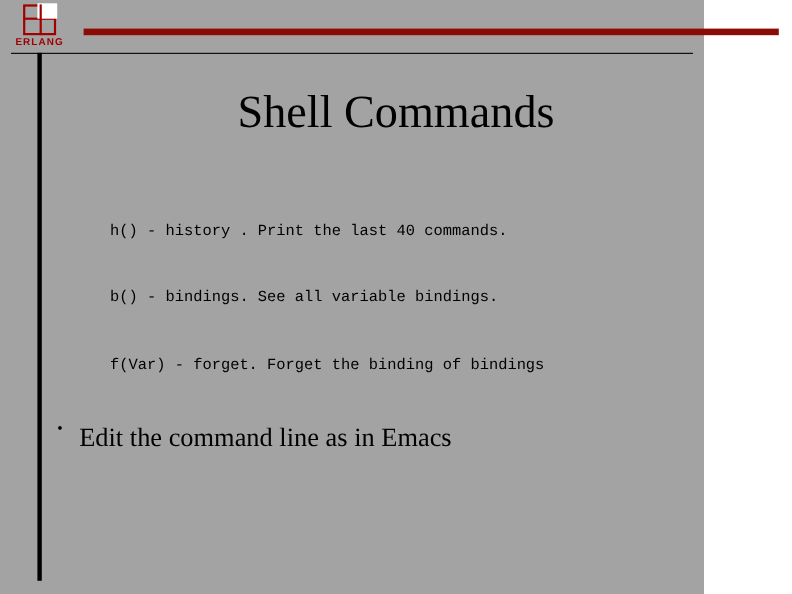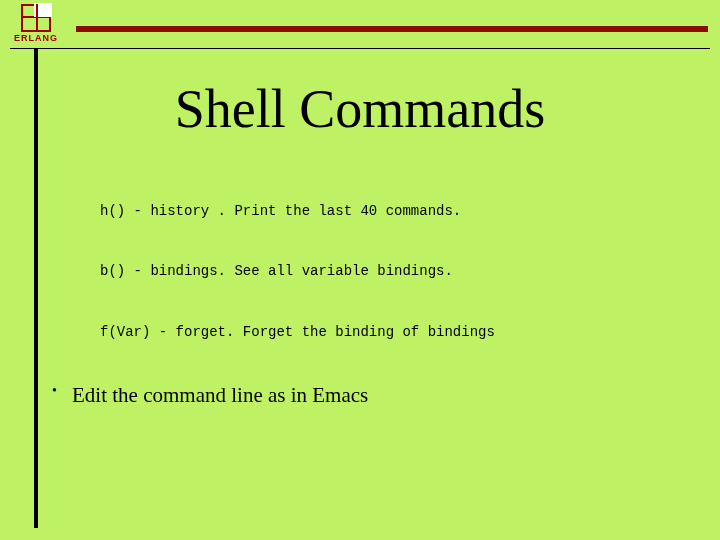--- a/index.html
+++ b/index.html
@@ -1,21 +1,21 @@
 <!DOCTYPE html>
 <html><head>
 <meta charset="utf-8">
 <style>
   * { margin: 0; padding: 0; box-sizing: border-box; }
   html, body { width: 720px; height: 540px; background: #ffffff; font-family: "Times New Roman", Times, serif; color: #000; }
   .slide {
     position: relative;
-    width: 720px;
+    width: 640px;
     height: 540px;
-    background: #bef264;
+    background: #a3a3a3;
   }
   .logo {
     position: absolute;
     top: 4px;
     left: 8px;
     width: 56px;
     height: 40px;
     display: flex;
     flex-direction: column;
     align-items: center;
@@ -84,39 +84,39 @@
     width: 4px;
     height: 480px;
     background: #000;
   }
   .title {
     position: absolute;
     top: 78px;
     left: 0;
     width: 720px;
     text-align: center;
-    font-size: 54px;
+    font-size: 42px;
     font-weight: 400;
   }
   .codeblock {
     position: absolute;
     left: 100px;
     top: 160px;
     width: 540px;
     font-family: "Courier New", Courier, monospace;
     font-size: 14px;
     line-height: 1.45;
     white-space: pre-wrap;
   }
   .bullets {
     position: absolute;
     left: 48px;
     top: 380px;
     width: 640px;
-    font-size: 21px;
+    font-size: 24px;
     line-height: 1.5;
   }
   .bullets li {
     list-style: none;
     position: relative;
     padding-left: 24px;
     margin-bottom: 4px;
   }
   .bullets li::before {
     content: "•";

